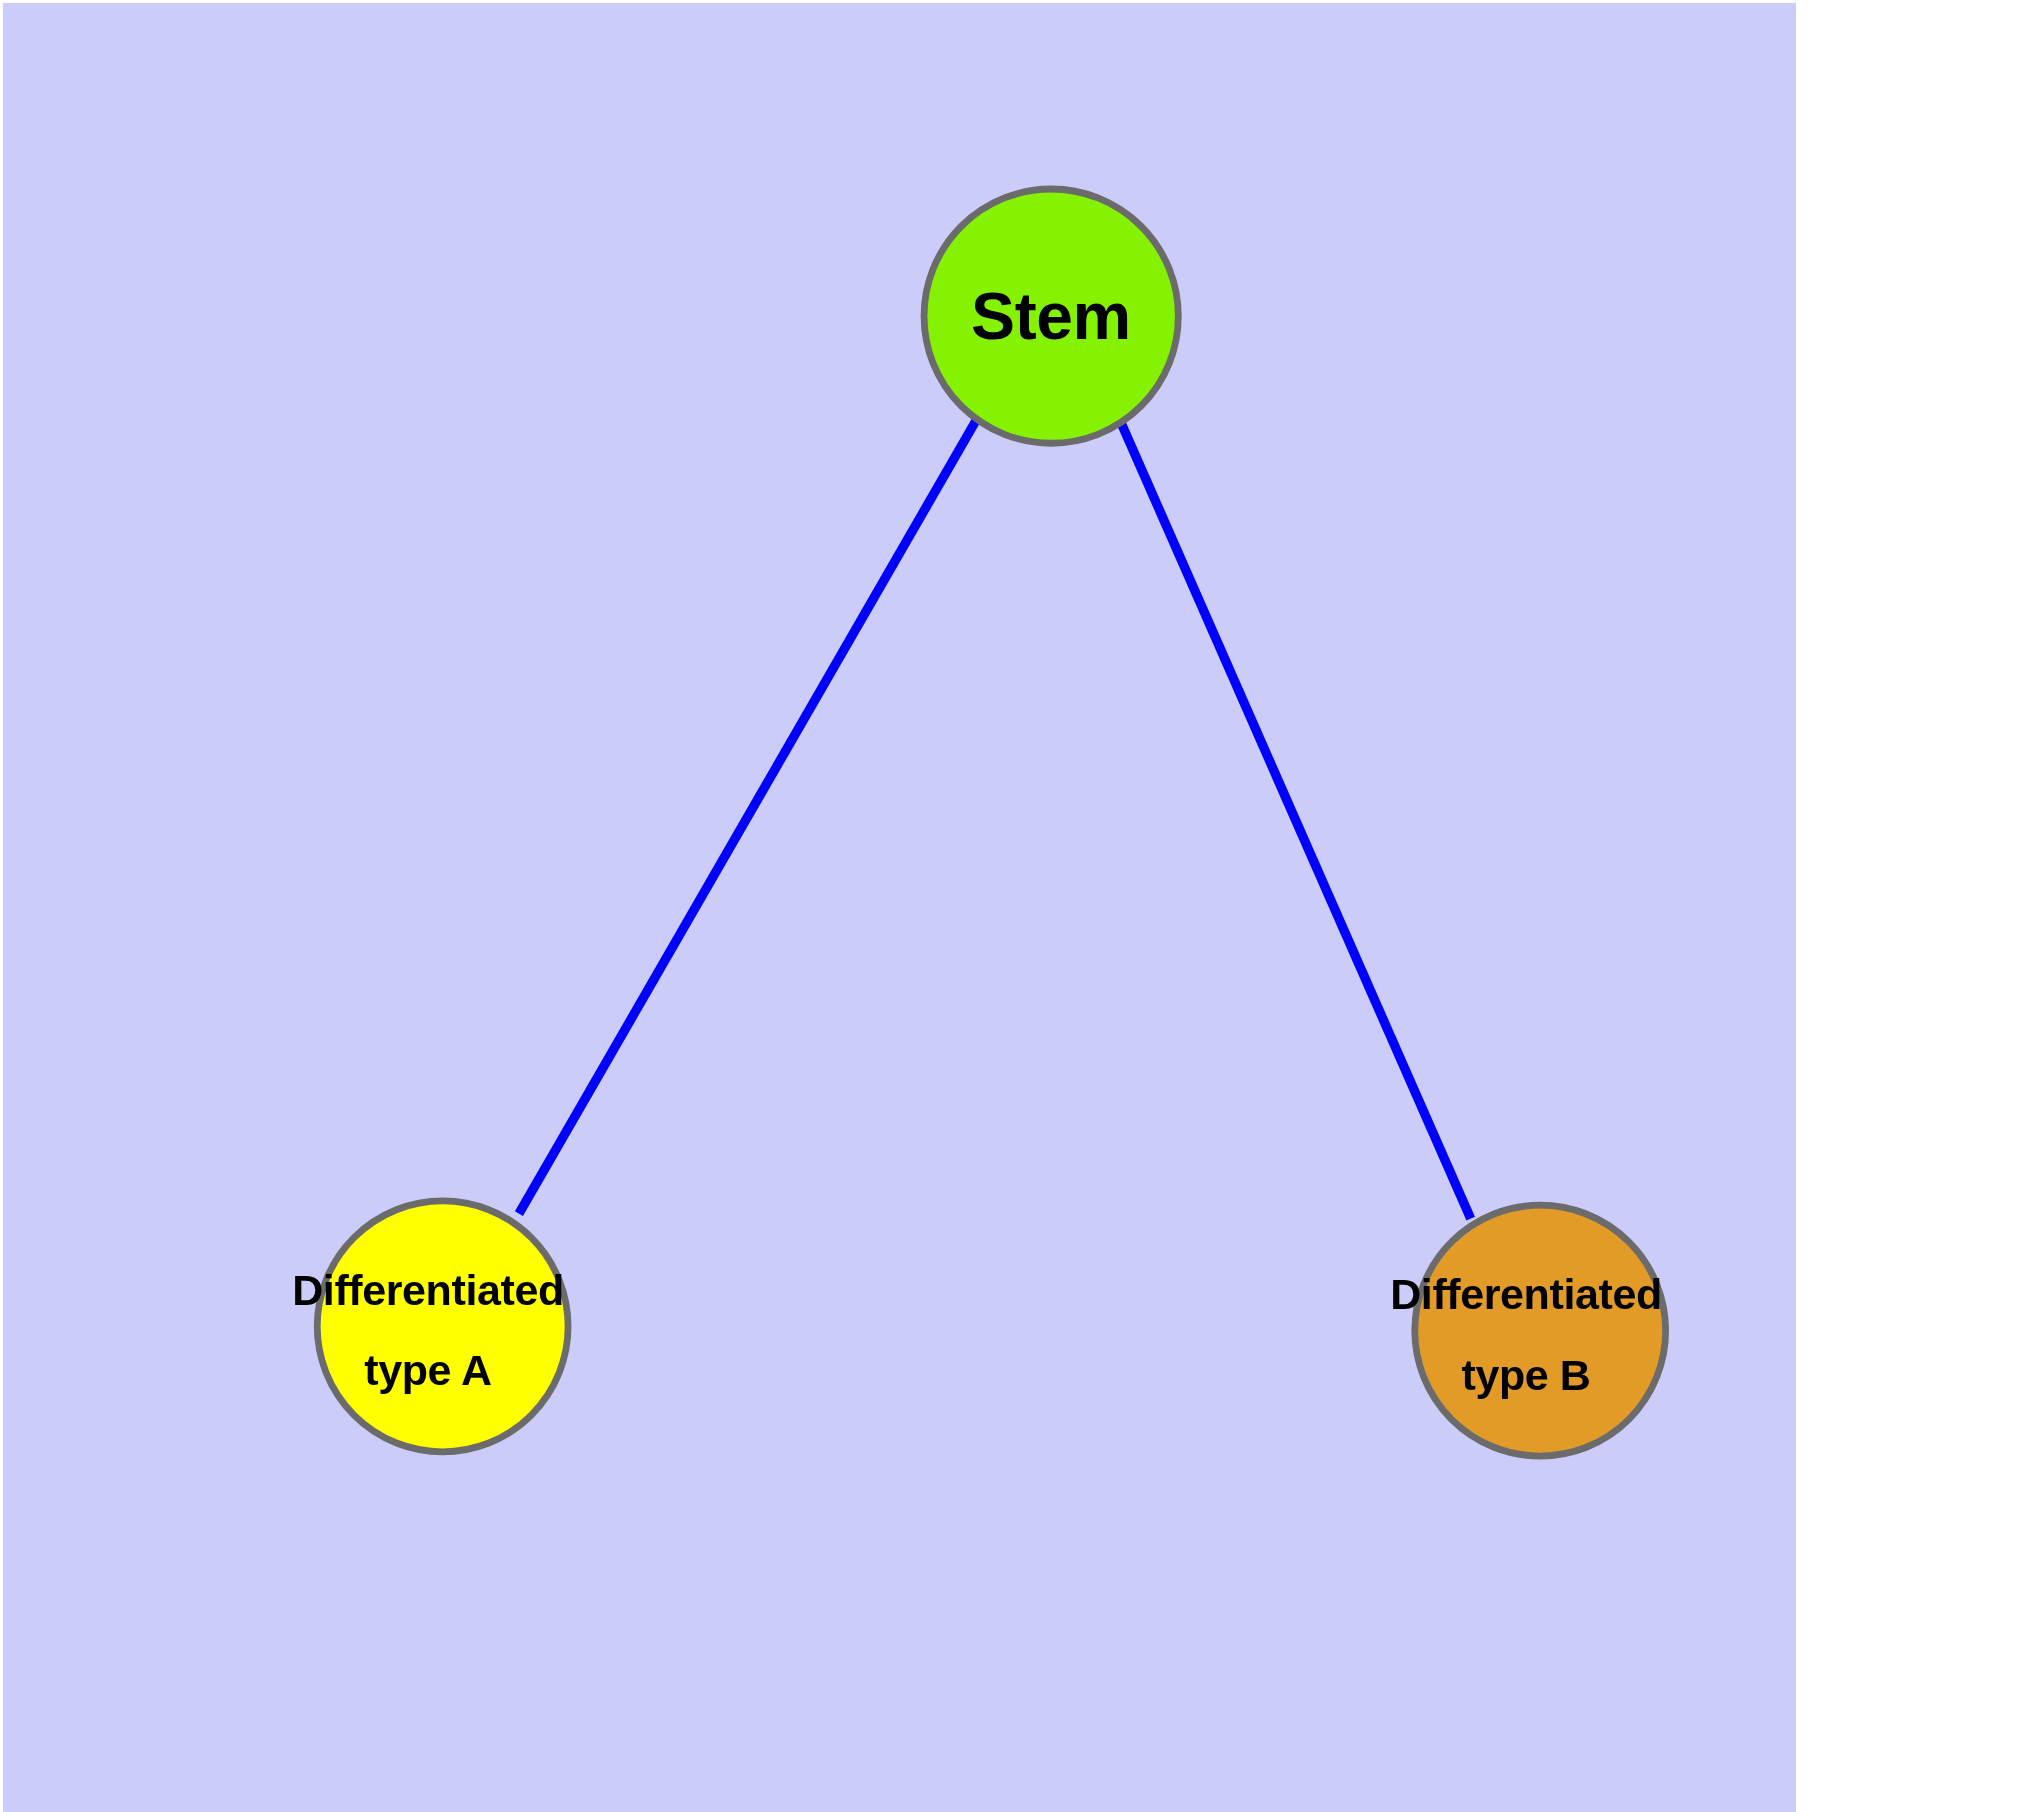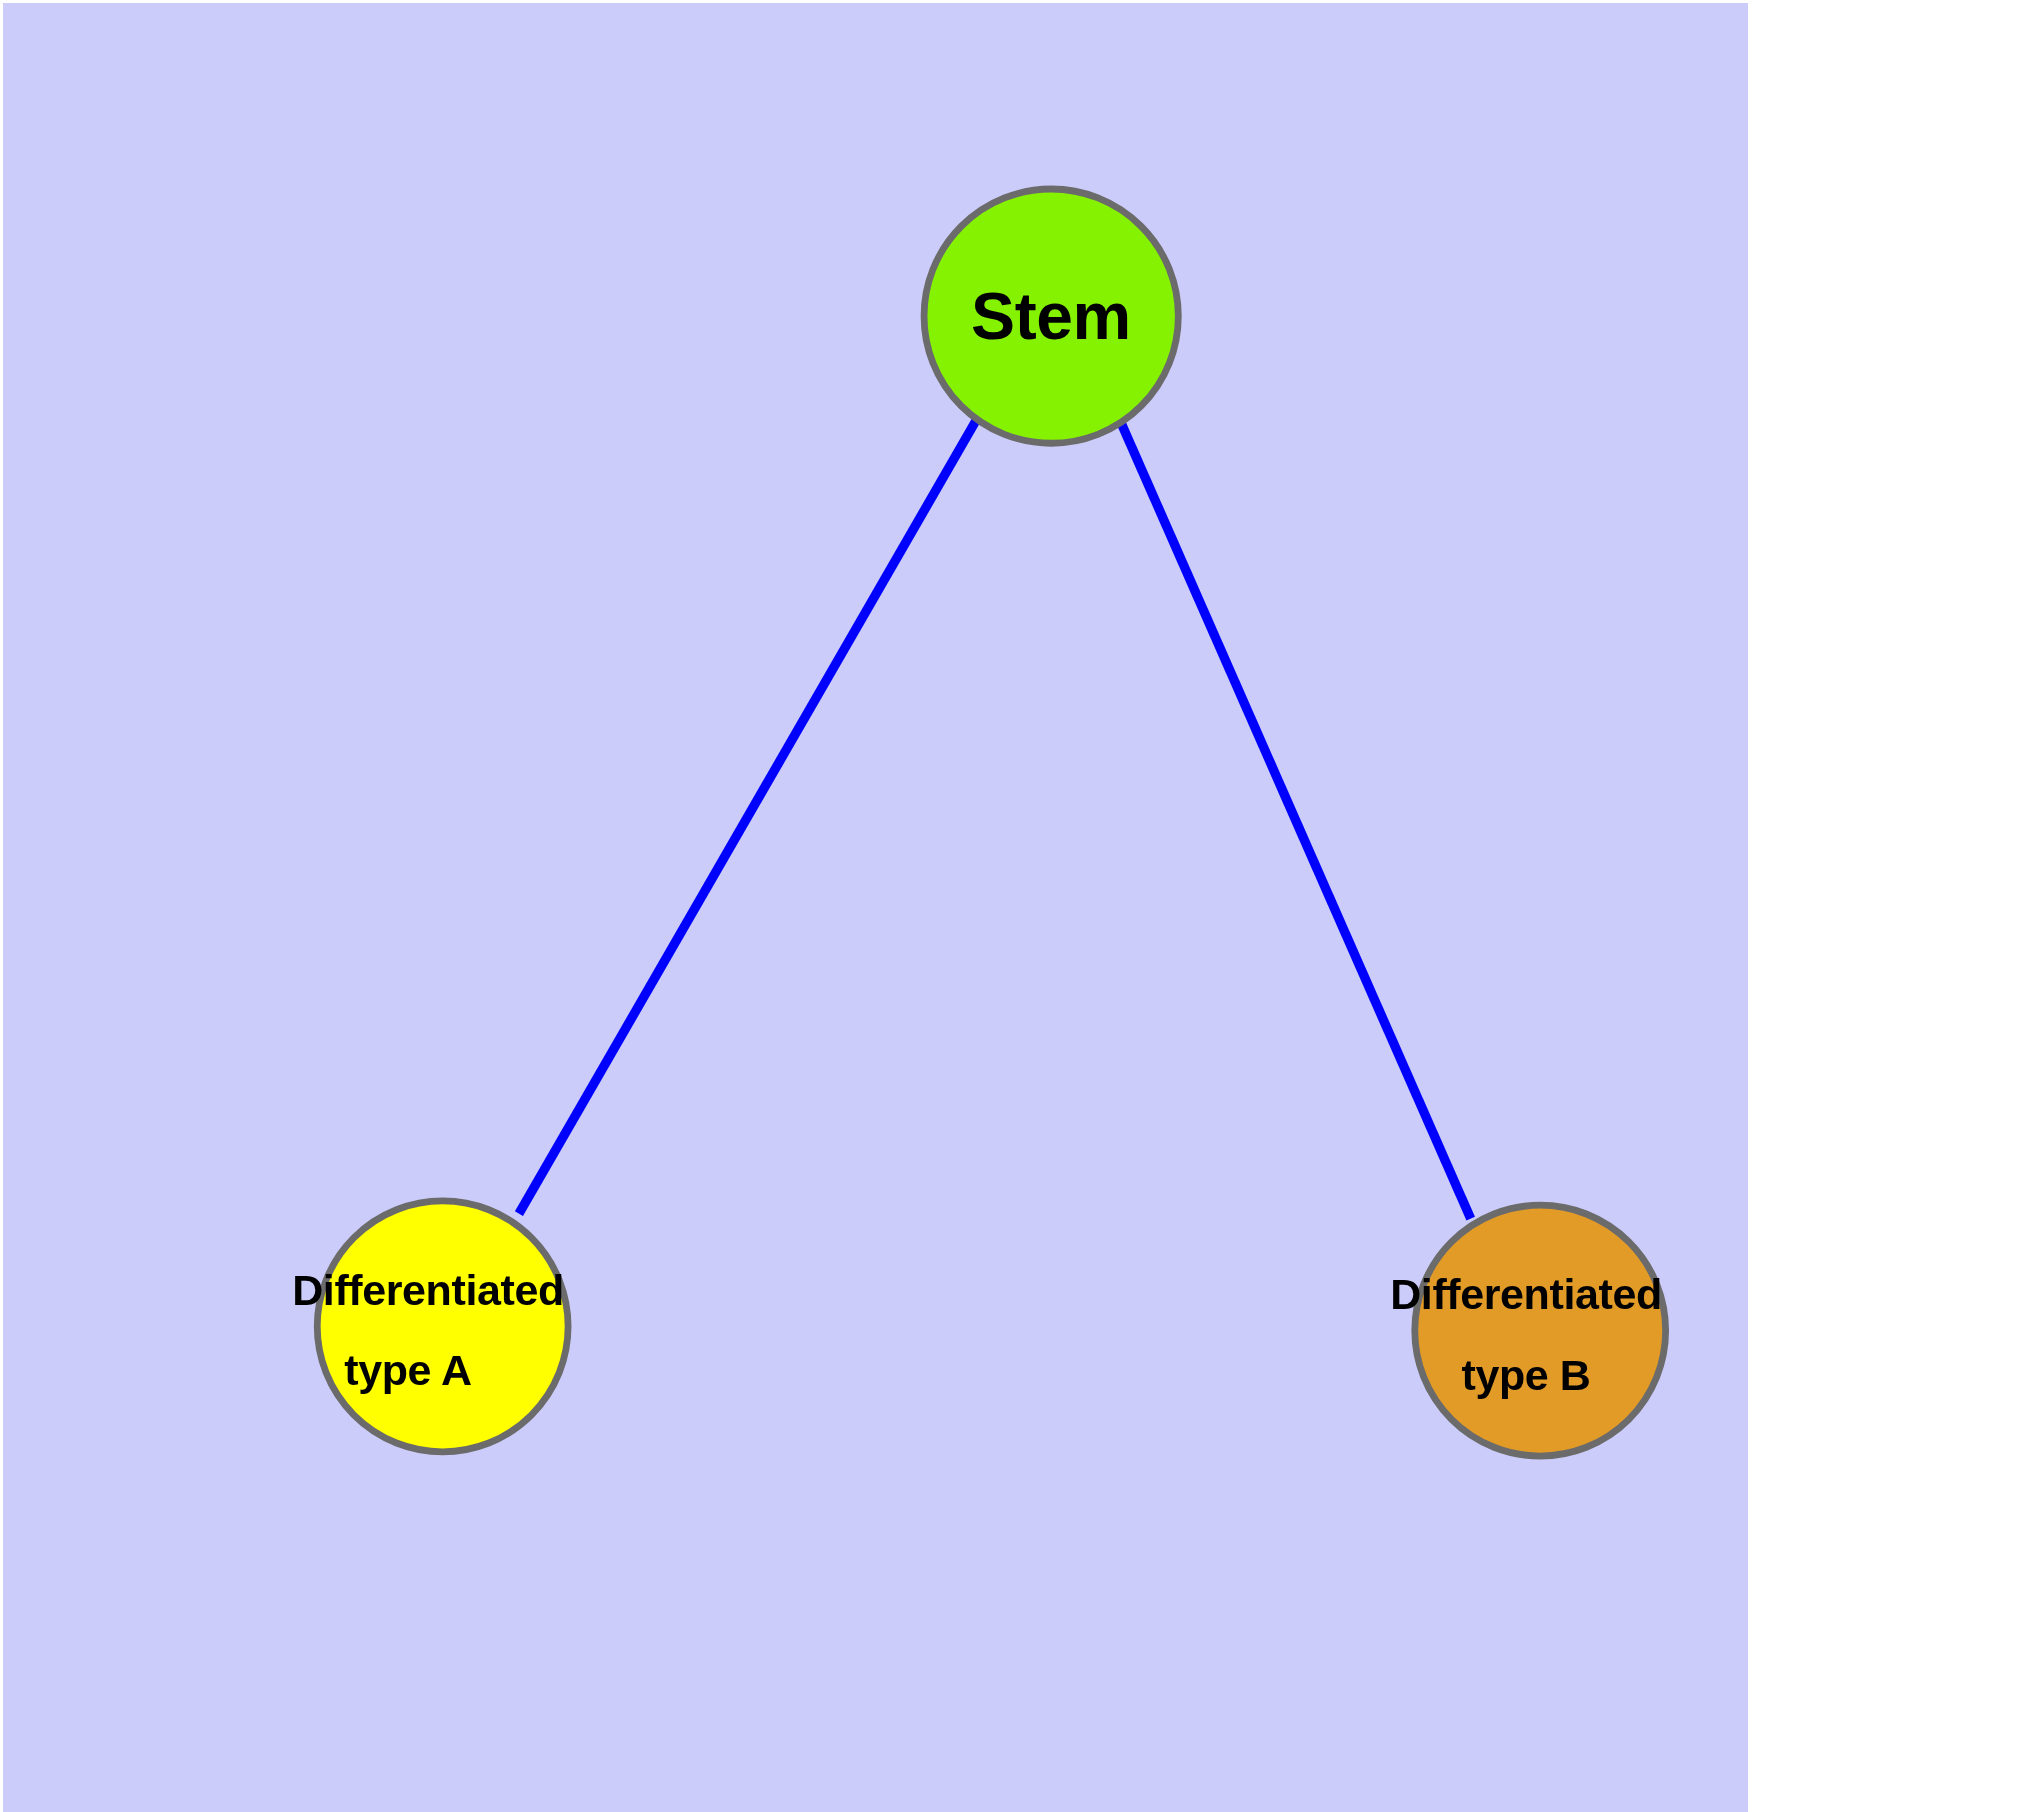--- a/index.html
+++ b/index.html
@@ -8,20 +8,21 @@
     padding: 0;
     background: #ffffff;
   }
   #stage {
     position: relative;
     width: 1748px;
     height: 1812px;
     overflow: hidden;
     background: #ffffff;
     font-family: "Liberation Sans", "DejaVu Sans", sans-serif;
+    padding-left: 48px;
   }
   #canvas-bg {
     position: absolute;
     left: 2.5px;
     top: 3.4px;
     width: 2018px;
     height: 1809px;
     background: #ccccfa;
   }
   #graph-svg {
@@ -65,19 +66,19 @@
     <g>
       <circle cx="1240" cy="373" r="150" fill="#85f202" stroke="#6b6b6b" stroke-width="8"></circle>
       <circle cx="522" cy="1565" r="148" fill="#ffff00" stroke="#6b6b6b" stroke-width="8"></circle>
       <circle cx="1817" cy="1570" r="148" fill="#e39b28" stroke="#6b6b6b" stroke-width="8"></circle>
     </g>
   </svg>
 
   <div class="node-label" style="left:1051px; top:316px;">Stem</div>
 
   <div class="node-label multi" style="left:428px; top:1290px;">Differentiated</div>
-  <div class="node-label multi" style="left:408px; top:1370px;">type A</div>
+  <div class="node-label multi" style="left:428px; top:1370px;">type A</div>
 
   <div class="node-label multi" style="left:1526px; top:1294px;">Differentiated</div>
   <div class="node-label multi" style="left:1526px; top:1375px;">type B</div>
 
 </div>
 
 
 </body></html>

